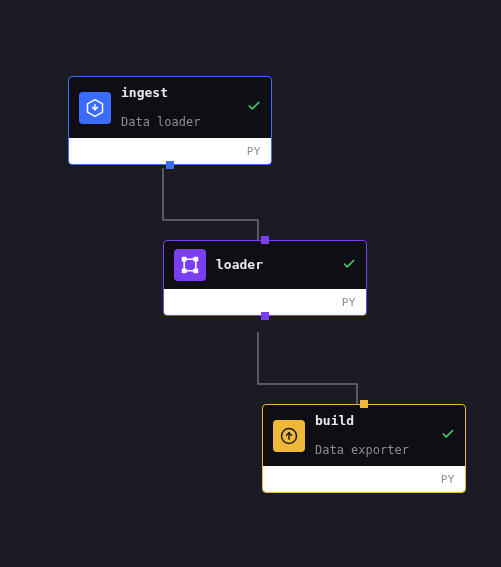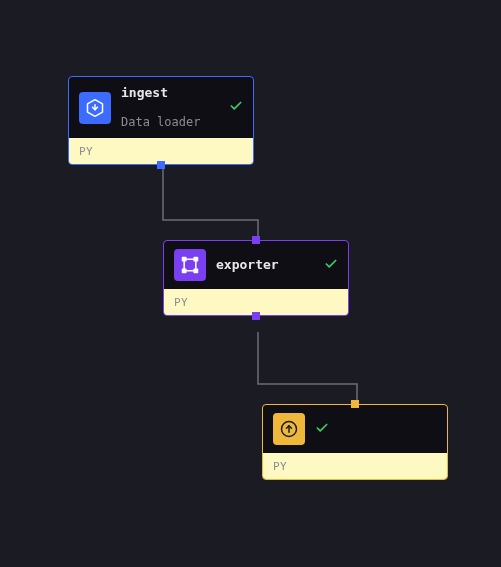--- a/index.html
+++ b/index.html
@@ -11,21 +11,21 @@
     overflow: hidden;
   }
   svg.edges {
     position: absolute;
     top: 0; left: 0;
     width: 501px; height: 567px;
     pointer-events: none;
   }
   .node {
     position: absolute;
-    width: 186px;
+    width: 204px;
     border-radius: 4px;
     background: #0e0e14;
     border: 1px solid;
   }
   .node-header {
     display: flex;
     align-items: center;
     padding: 8px 10px;
     gap: 10px;
     position: relative;
@@ -54,23 +54,24 @@
   .node-check {
     color: #3fc76a;
     flex-shrink: 0;
   }
   .node-footer {
     padding: 6px 10px;
     color: #8b8b94;
     font-size: 11px;
     letter-spacing: 0.5px;
     border-top: 1px solid rgba(255,255,255,0.04);
-    background: #fef9c3;
+    background: #ffffff;
     border-bottom-left-radius: 3px;
     border-bottom-right-radius: 3px;
+    text-align: right;
   }
   .port {
     position: absolute;
     width: 8px; height: 8px;
     left: 50%;
     transform: translateX(-50%);
     border: 1px solid;
     background: #0e0e14;
   }
   .port.out { bottom: -5px; }
@@ -123,21 +124,21 @@
     <div class="node-icon">
       <svg width="20" height="20" viewBox="0 0 24 24" fill="none" stroke="#ffffff" stroke-width="1.8" stroke-linecap="round" stroke-linejoin="round">
         <rect x="5" y="5" width="14" height="14"></rect>
         <rect x="3" y="3" width="4" height="4" fill="#ffffff"></rect>
         <rect x="17" y="3" width="4" height="4" fill="#ffffff"></rect>
         <rect x="3" y="17" width="4" height="4" fill="#ffffff"></rect>
         <rect x="17" y="17" width="4" height="4" fill="#ffffff"></rect>
       </svg>
     </div>
     <div class="node-titles">
-      <div class="node-title">exporter</div>
+      <div class="node-title">loader</div>
     </div>
     <div class="node-check">
       <svg width="14" height="14" viewBox="0 0 24 24" fill="none" stroke="currentColor" stroke-width="3" stroke-linecap="round" stroke-linejoin="round">
           <polyline points="20,6 9,17 4,12"></polyline>
         </svg>
     </div>
   </div>
   <div class="node-footer">PY</div>
   <div class="port out"></div>
 </div>
@@ -145,20 +146,24 @@
 <div class="node t-yellow" style="left:262px; top:404px;">
   <div class="port in"></div>
   <div class="node-header">
     <div class="node-icon">
       <svg width="20" height="20" viewBox="0 0 24 24" fill="none" stroke="#1a1b23" stroke-width="1.8" stroke-linecap="round" stroke-linejoin="round">
         <circle cx="12" cy="12" r="9"></circle>
         <polyline points="12,16 12,8"></polyline>
         <polyline points="9,11 12,8 15,11"></polyline>
       </svg>
     </div>
+    <div class="node-titles">
+      <div class="node-title">build</div>
+      <div class="node-subtitle">Data exporter</div>
+    </div>
     <div class="node-check">
       <svg width="14" height="14" viewBox="0 0 24 24" fill="none" stroke="currentColor" stroke-width="3" stroke-linecap="round" stroke-linejoin="round">
           <polyline points="20,6 9,17 4,12"></polyline>
         </svg>
     </div>
   </div>
   <div class="node-footer">PY</div>
 </div>
 
 </body></html>

